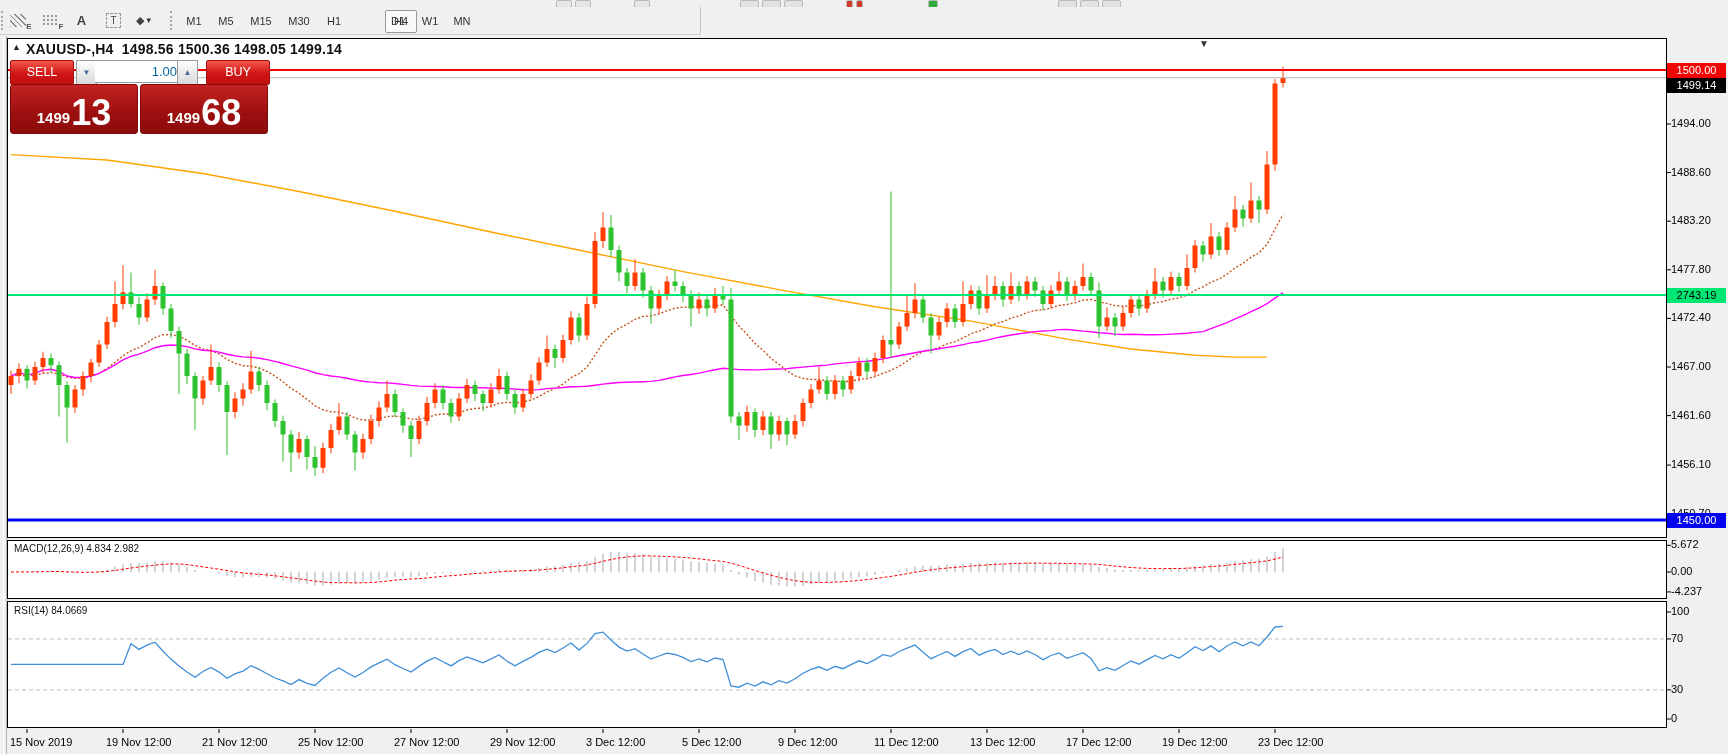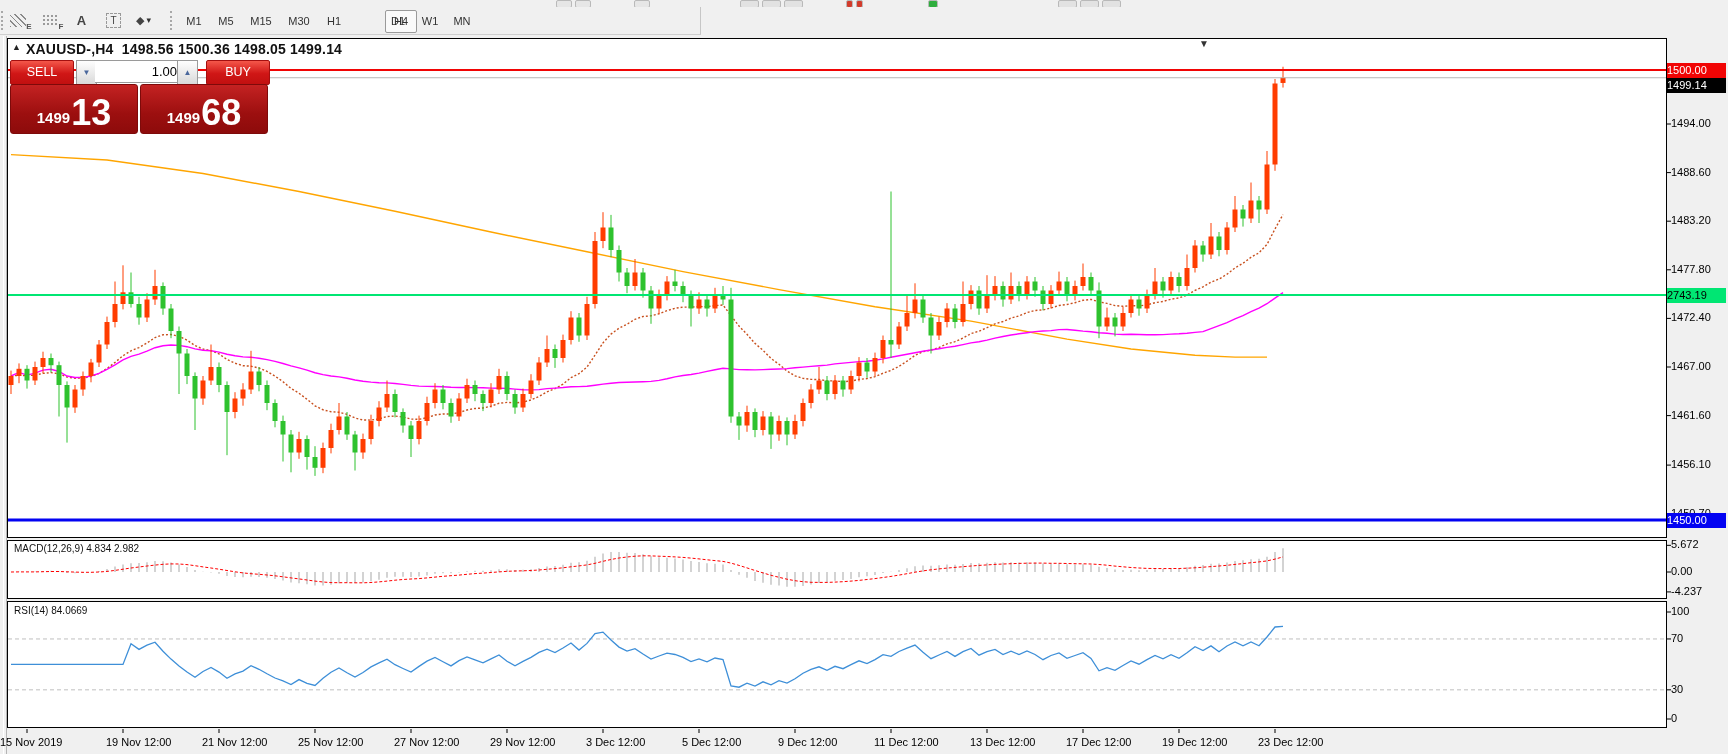--- a/index.html
+++ b/index.html
@@ -18,32 +18,32 @@
   .sub-letter{position:absolute;right:-6px;bottom:-4px;font-size:8px;font-weight:bold;color:#555;}
   .t-box{width:13px;height:13px;border:1px dashed #999;font-size:10px;color:#444;display:flex;align-items:center;justify-content:center;}
   .grip{position:absolute;top:4px;width:3px;height:19px;border-left:2px dotted #a8a8a8;}
   .tf-btn{position:absolute;top:3px;height:21px;line-height:21px;text-align:center;font-size:11px;color:#333;border:1px solid transparent;}
   .tf-btn.active{background:#fafafa;border:1px solid #9a9a9a;border-radius:2px;}
   
   .chart-title{position:absolute;left:26px;top:41px;font-size:14px;font-weight:bold;color:#111;z-index:6;letter-spacing:0.2px;}
   .title-tri{position:absolute;left:12px;top:42px;font-size:9px;color:#222;z-index:6;}
   .shift-tri{position:absolute;left:1199px;top:38px;font-size:10px;color:#333;z-index:6;}
   .axis-lbl{position:absolute;left:1671px;font-size:11px;color:#000;z-index:6;white-space:nowrap;}
-  .chip{position:absolute;left:1667px;width:59px;height:15px;font-size:11px;line-height:15px;
+  .chip{position:absolute;left:1667px;width:59px;height:15px;font-size:11px;line-height:15px;text-align:center;
     color:#fff;z-index:7;white-space:nowrap;}
   .time-lbl{position:absolute;top:736px;font-size:11px;color:#000;z-index:6;white-space:nowrap;}
   .ind-label{position:absolute;font-size:10px;color:#111;z-index:6;white-space:nowrap;}
   
   #trade-panel{position:absolute;left:10px;top:60px;z-index:8;width:258px;}
   .tp-btn{position:absolute;top:0;width:62px;height:23px;border:1px solid #a40f0f;border-radius:2px;
     background:linear-gradient(#f4574a,#d01616 55%,#c11010);color:#fff;font-size:12.5px;text-align:center;line-height:22px;}
   .spin{position:absolute;top:0;width:19px;height:23px;border:1px solid #9a9a9a;background:linear-gradient(#fefefe,#d9d9d9);
     font-size:8px;color:#49679c;text-align:center;line-height:23px;}
   #vol-input{position:absolute;left:85px;top:0;width:82px;height:21px;border:1px solid #9a9a9a;border-left:none;border-right:none;
-    font-size:13px;text-align:right;padding:0 6px 0 0;color:#000000;background:#fff;font-family:"Liberation Sans",sans-serif;}
+    font-size:13px;text-align:right;padding:0 6px 0 0;color:#0369a1;background:#fff;font-family:"Liberation Sans",sans-serif;}
   .big-quote{position:absolute;top:24px;width:126px;height:45px;border-radius:3px;border:1px solid #7e0a0a;
     background:linear-gradient(#c42222,#9c0f0f 60%,#8d0b0b);color:#fff;display:flex;align-items:flex-end;justify-content:center;padding-bottom:3px;}
   .bq-small{font-size:15px;font-weight:bold;margin:0 1px 4px 0;}
   .bq-big{font-size:36px;font-weight:bold;line-height:34px;}
   
   #cn-note{position:absolute;left:1064px;top:402px;font-size:55px;font-weight:bold;color:#f21717;z-index:6;
     letter-spacing:1px;line-height:1;font-family:"DejaVu Sans","Liberation Sans",sans-serif;}
   .win-edge{position:absolute;left:3px;top:36px;width:2px;height:718px;border-left:1px solid #ffffff;border-right:1px solid #b5b5b5;z-index:4;}
 </style>
 </head>
@@ -695,21 +695,21 @@
       <div class="chip" style="top:78.2399999999991px;background:#000000;color:#ffffff">1499.14</div>
       <div class="chip" style="top:287.5px;background:#00e673;color:#000000">2743.19</div>
       <div class="chip" style="top:512.5px;background:#0202f2;color:#ffffff">1450.00</div>
       <div class="axis-lbl" style="top:538.3416px">5.672</div>
       <div class="axis-lbl" style="top:565px">0.00</div>
       <div class="axis-lbl" style="top:584.9139px">-4.237</div>
       <div class="axis-lbl" style="top:605px">100</div>
       <div class="axis-lbl" style="top:631.96px">70</div>
       <div class="axis-lbl" style="top:682.84px">30</div>
       <div class="axis-lbl" style="top:712px">0</div>
-      <div class="time-lbl" style="left:0">15 Nov 2019</div>
+      <div class="time-lbl" style="left:10px">15 Nov 2019</div>
       <div class="time-lbl" style="left:106px">19 Nov 12:00</div>
       <div class="time-lbl" style="left:202px">21 Nov 12:00</div>
       <div class="time-lbl" style="left:298px">25 Nov 12:00</div>
       <div class="time-lbl" style="left:394px">27 Nov 12:00</div>
       <div class="time-lbl" style="left:490px">29 Nov 12:00</div>
       <div class="time-lbl" style="left:586px">3 Dec 12:00</div>
       <div class="time-lbl" style="left:682px">5 Dec 12:00</div>
       <div class="time-lbl" style="left:778px">9 Dec 12:00</div>
       <div class="time-lbl" style="left:874px">11 Dec 12:00</div>
       <div class="time-lbl" style="left:970px">13 Dec 12:00</div>

